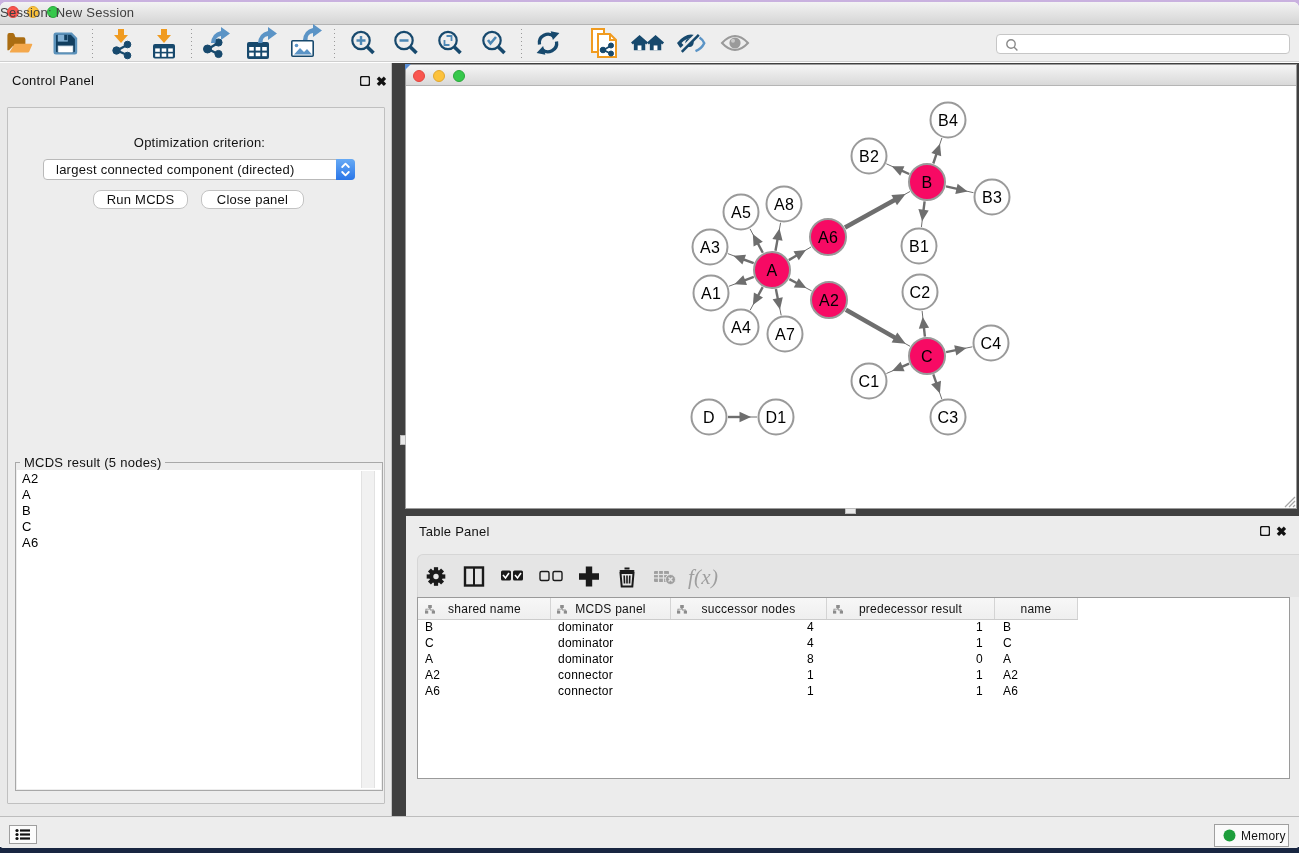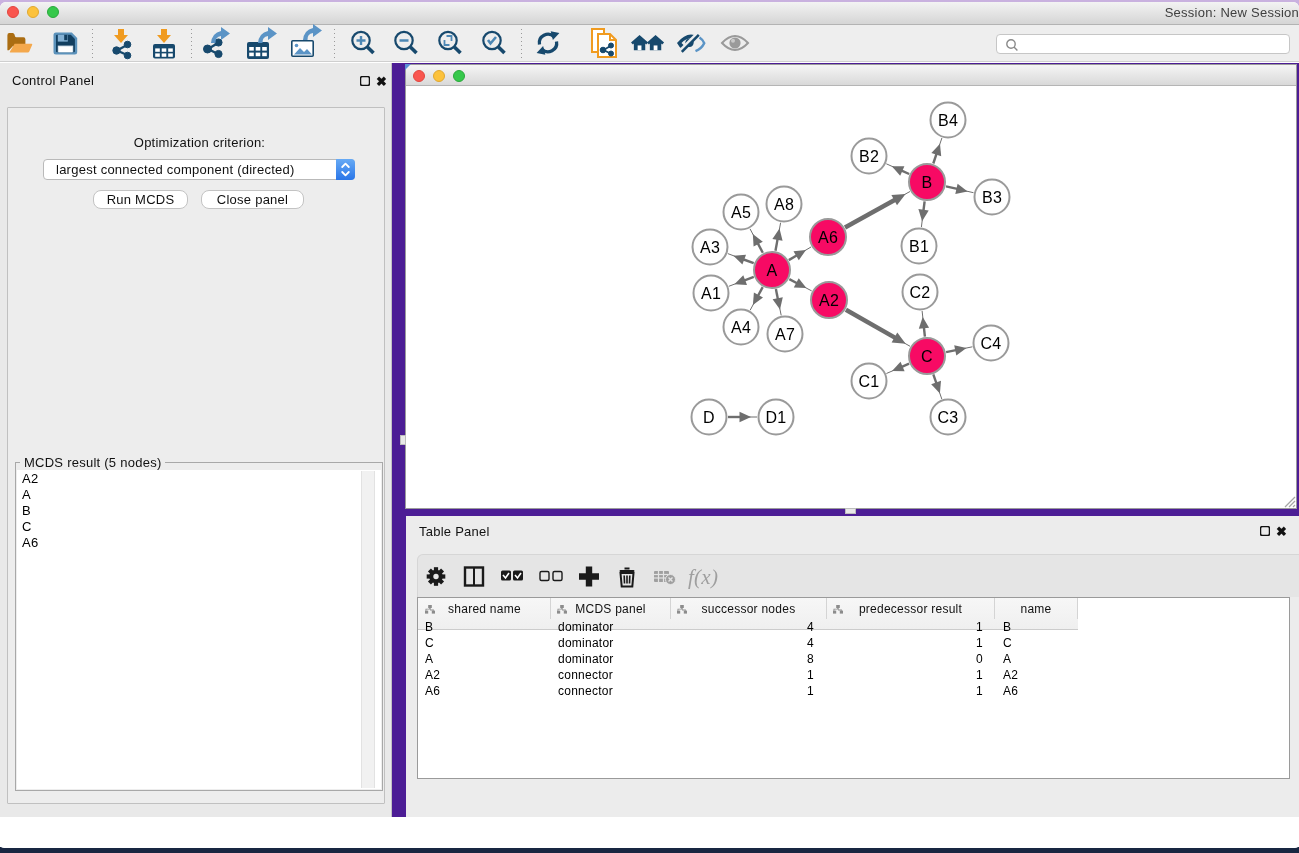--- a/index.html
+++ b/index.html
@@ -1,25 +1,25 @@
 <!DOCTYPE html>
 <html><head><meta charset="utf-8">
 <style>
 *{margin:0;padding:0;box-sizing:border-box}
 html,body{width:1299px;height:853px;overflow:hidden;font-family:"Liberation Sans",sans-serif;background:#fff;letter-spacing:0.25px}
 #purple{position:absolute;top:0;left:0;width:1299px;height:12px;background:#c9b1df}
 #navy{position:absolute;left:0;top:847px;width:1299px;height:6px;background:#182641}
 #app{position:absolute;top:2px;left:0;width:1299px;height:846px;background:#fff;border-radius:6px 6px 4px 4px;overflow:hidden}
 #titlebar{position:absolute;top:0;left:0;width:1299px;height:23px;background:linear-gradient(#f3f3f3,#d5d5d5);border-bottom:1px solid #b3b3b3}
 .tl{position:absolute;width:12px;height:12px;border-radius:50%;top:4px}
-#title-text{position:absolute;top:3px;width:1299px;text-align:right;font-size:13px;color:#404040}
+#title-text{position:absolute;top:3px;width:1299px;text-align:left;font-size:13px;color:#404040}
 #toolbar{position:absolute;top:23px;left:0;width:1299px;height:37px;background:#eeeeee;border-bottom:1px solid #cfcfcf}
 .sep{position:absolute;top:4px;height:29px;width:1px;background-image:repeating-linear-gradient(#9a9a9a 0 1.5px,transparent 1.5px 4px)}
 #searchbox{position:absolute;left:996px;top:9px;width:294px;height:20px;background:#fff;border:1px solid #c6c6c6;border-radius:4px}
-#content{position:absolute;top:61px;left:0;width:1299px;height:754px;background:#4c1d95}
+#content{position:absolute;top:61px;left:0;width:1299px;height:754px;background:#404040}
 #ctrlpanel{position:absolute;left:0;top:0;width:392px;height:754px;background:#e9e9e9;border-right:1px solid #c2c2c2}
 #ctrl-title{position:absolute;left:12px;top:10px;font-size:13px;color:#111}
 .panebtns{position:absolute;top:11px;font-weight:bold;color:#111;font-size:12px}
 #tabbox{position:absolute;left:7px;top:44px;width:378px;height:697px;border:1px solid #c0c0c0;background:#ededed;border-radius:1px}
 #tabs{position:absolute;left:78px;top:33px;height:21px;display:flex}
 .tab{height:21px;font-size:13px;color:#1a1a1a;background:#fff;border:1px solid #c2c2c2;border-left:none;display:flex;align-items:center;justify-content:center}
 .tab.first{border-left:1px solid #c2c2c2;border-radius:4px 0 0 4px}
 .tab.last{border-radius:0 4px 4px 0}
 .tab.sel{background:linear-gradient(#64a9f4,#2c7ce6);color:#fff;border-color:#2f7de4}
 #optlabel{position:absolute;left:11px;top:72px;width:377px;text-align:center;font-size:13px;color:#111}
@@ -35,21 +35,21 @@
 #statusbar{position:absolute;top:814px;left:0;width:1299px;height:32px;background:#ededed;border-top:1px solid #bdbdbd}
 #listbtn{position:absolute;left:9px;top:8px;width:28px;height:19px;background:#fcfcfc;border:1px solid #9f9f9f}
 #membtn{position:absolute;right:10px;top:7px;width:75px;height:23px;background:#fafafa;border:1px solid #9f9f9f;font-size:12px;color:#111}
 #netwin{position:absolute;left:405px;top:1px;width:892px;height:445px;border:1px solid #9c9c9c;background:#fff}
 #net-titlebar{position:absolute;left:0;top:0;width:100%;height:21px;background:linear-gradient(#f5f5f5,#d9d9d9);border-bottom:1px solid #b5b5b5}
 #net-title{position:absolute;top:3px;width:100%;text-align:center;font-size:13px;color:#333}
 #tablepanel{position:absolute;left:406px;top:453px;width:893px;height:301px;background:#ececec}
 #tp-title{position:absolute;left:13px;top:8px;font-size:13px;color:#111}
 #tp-toolbar{position:absolute;left:11px;top:38px;width:985px;height:43px;background:#e5e5e5;border:1px solid #d6d6d6;border-bottom:none;border-radius:6px 6px 0 0}
 #tp-table{position:absolute;left:11px;top:81px;width:873px;height:182px;background:#fff;border:1px solid #9a9a9a}
-#tp-header{position:absolute;left:0;top:0;width:660px;height:32px;background:linear-gradient(#f7f7f7,#efefef);border-bottom:1px solid #ccc}
+#tp-header{position:absolute;left:0;top:0;width:660px;height:22px;background:linear-gradient(#f7f7f7,#efefef);border-bottom:1px solid #ccc}
 .hcell{position:absolute;top:0;height:21px;border-right:1px solid #d4d4d4;font-size:12px;color:#111}
 .hlabel{position:absolute;width:100%;text-align:center;top:4px}
 .hicon{position:absolute;left:6px;top:5px}
 .cell{position:absolute;font-size:12px;color:#000}
 #tp-tabs{position:absolute;left:266px;top:275px;height:21px;display:flex}
 .ttab{height:21px;font-size:13px;color:#111;background:#fff;border:1px solid #bbb;border-left:none;display:flex;align-items:center;justify-content:center}
 .ttab.first{border-left:1px solid #bbb;border-radius:4px 0 0 4px}
 .ttab.last{border-radius:0 4px 4px 0}
 .ttab.sel{background:linear-gradient(#5ba2f2,#2e7de8);color:#fff;border-color:#2f7de4}
 </style></head>
@@ -500,14 +500,34 @@
             <div class="cell" style="left:409px;top:70px;width:156px;text-align:right">1</div>
             <div class="cell" style="left:585px;top:70px">A2</div>
             <div class="cell" style="left:7px;top:86px">A6</div>
             <div class="cell" style="left:140px;top:86px">connector</div>
             <div class="cell" style="left:253px;top:86px;width:143px;text-align:right">1</div>
             <div class="cell" style="left:409px;top:86px;width:156px;text-align:right">1</div>
             <div class="cell" style="left:585px;top:86px">A6</div>
 </div>
 </div>
 </div>
+<div id="statusbar">
+ <div id="listbtn">
+          <svg width="26" height="17" style="position:absolute;left:0px;top:0px">
+            <g fill="#111">
+              <circle cx="7" cy="4.5" r="1.6"></circle>
+              <circle cx="7" cy="8.5" r="1.6"></circle>
+              <circle cx="7" cy="12.5" r="1.6"></circle>
+              <rect x="10" y="3.4" width="10" height="2.2"></rect>
+              <rect x="10" y="7.4" width="10" height="2.2"></rect>
+              <rect x="10" y="11.4" width="10" height="2.2"></rect>
+            </g>
+          </svg>
+        </div>
+ <div id="membtn">
+          <svg width="13" height="13" style="position:absolute;left:8px;top:4px">
+            <circle cx="6.5" cy="6.5" r="6" fill="#1d9e3c"></circle>
+          </svg>
+          <span style="position:absolute;left:26px;top:4px">Memory</span>
+        </div>
+</div>
 </div>
 </div>
 
 </body></html>

